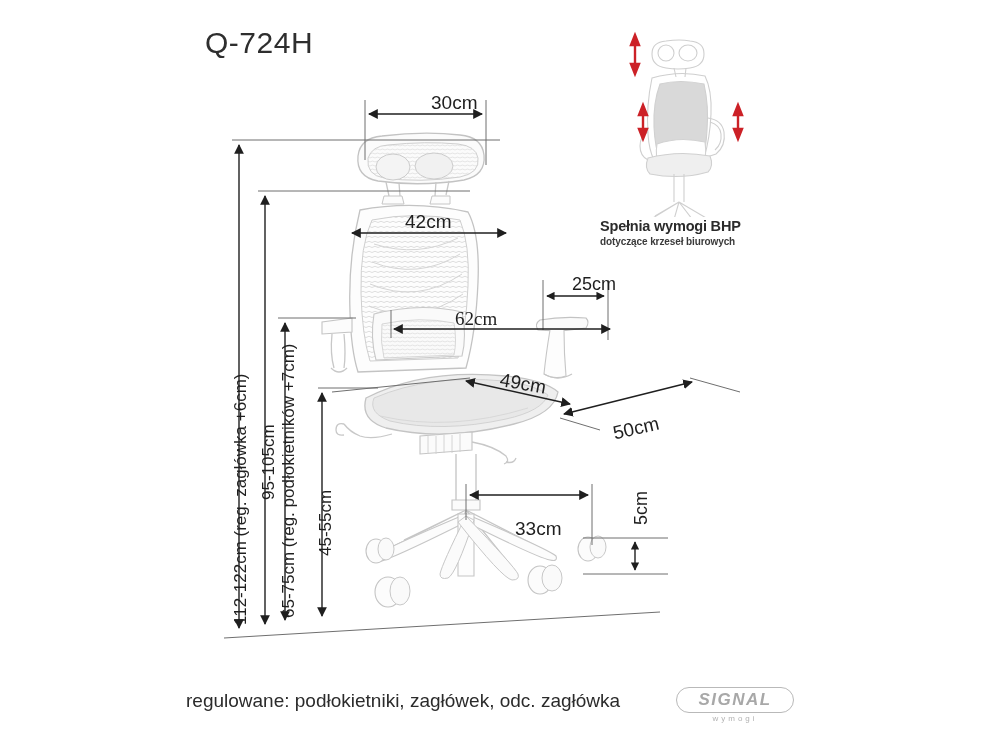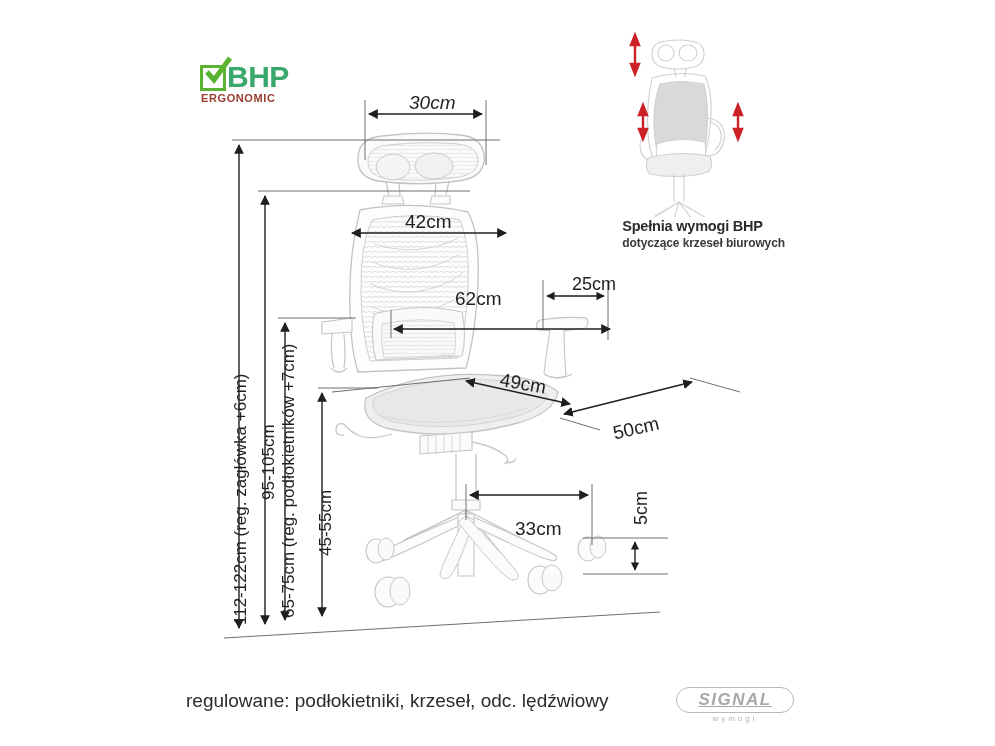--- a/index.html
+++ b/index.html
@@ -81,33 +81,32 @@
     left: 600px;
     top: 22px;
     width: 185px;
     height: 230px;
   }
   .badge-caption {
     position: absolute;
     left: 0;
     top: 196px;
     width: 185px;
-    text-align: center;
     font-size: 14.5px;
     font-weight: bold;
     color: #2b2b2b;
     letter-spacing: -0.2px;
   }
   .badge-subcaption {
     position: absolute;
     left: 0;
     top: 214px;
     width: 185px;
-    text-align: right;
-    font-size: 12px;
+    text-align: left;
+    font-size: 10px;
     font-weight: bold;
     color: #3a3a3a;
     letter-spacing: -0.1px;
   }
 
   
   .dim {
     position: absolute;
     font-size: 19px;
     color: #1f1f1f;
@@ -158,21 +157,20 @@
     position: absolute;
     left: 0;
     top: 3px;
     width: 118px;
     text-align: center;
     font-size: 17px;
     font-weight: bold;
     font-style: italic;
     letter-spacing: 1.5px;
     color: #a8a8a8;
-    text-decoration: underline;
   }
   .signal-sub {
     position: absolute;
     left: 0;
     top: 27px;
     width: 118px;
     text-align: center;
     font-size: 8px;
     letter-spacing: 3px;
     color: #b2b2b2;
@@ -185,29 +183,22 @@
     width: 995px;
     height: 746px;
     pointer-events: none;
   }
 </style>
 </head>
 <body>
 
 <div id="canvas">
 
-
-  <div class="bhp-logo">
-    <div class="bhp-check-box"></div>
-    <svg class="bhp-check-mark" viewBox="0 0 30 30">
-      <path d="M4 16 L11 24 L27 2" fill="none" stroke="#5ab431" stroke-width="5" stroke-linecap="butt" stroke-linejoin="miter"></path>
-    </svg>
-    <div class="bhp-text">BHP</div>
-    <div class="bhp-sub">ERGONOMIC</div>
-  </div>
+  <div class="title">Q-724H</div>
+
 
   <div class="badge">
     <svg width="185" height="195" viewBox="0 0 185 195">
       <g fill="none" stroke="#cfcfcf" stroke-width="1.1">
 
         <path d="M52 32 q0-12 14-13 q14-2 24 0 q14 1 14 13 q0 12 -14 14 q-12 2 -24 0 q-14 -2 -14 -14 z"></path>
         <ellipse cx="66" cy="31" rx="8" ry="8"></ellipse>
         <ellipse cx="88" cy="31" rx="9" ry="8"></ellipse>
         <path d="M74 46 l2 9 M86 46 l-1 9"></path>
 
@@ -388,45 +379,45 @@
     </g>
 
     <g stroke="#1f1f1f" stroke-width="1.4" fill="none">
       <line x1="239" y1="145" x2="239" y2="628" marker-start="url(#ah)" marker-end="url(#ah)"></line>
       <line x1="265" y1="196" x2="265" y2="624" marker-start="url(#ah)" marker-end="url(#ah)"></line>
       <line x1="285" y1="323" x2="285" y2="620" marker-start="url(#ah)" marker-end="url(#ah)"></line>
       <line x1="322" y1="393" x2="322" y2="616" marker-start="url(#ah)" marker-end="url(#ah)"></line>
     </g>
   </svg>
 
-  <div class="dim" style="left:409px; top:92px;font-style:italic;">30cm</div>
+  <div class="dim" style="left:431px; top:92px;">30cm</div>
 
   <div class="dim" style="left:405px; top:211px;">42cm</div>
 
-  <div class="dim" style="left:455px; top:288px;">62cm</div>
+  <div class="dim" style="left:455px; top:308px;font-family:Liberation Serif, serif;">62cm</div>
 
   <div class="dim small" style="left:549px; top:274px;margin-left:23px;">25cm</div>
 
   <div class="dim" style="left:502px; top:369px; transform: rotate(10deg); transform-origin: 0 0;">49cm</div>
 
   <div class="dim" style="left:611px; top:423px; transform: rotate(-13deg); transform-origin: 0 0;">50cm</div>
 
   <div class="dim" style="left:515px; top:486px;margin-top:32px;">33cm</div>
 
   <div class="vdim" style="left:631px; top:525px; font-size:18px;">5cm</div>
 
   <div class="vdim" style="left:231px; top:625px;">112-122cm (reg. zagłówka +6cm)</div>
 
   <div class="vdim" style="left:259px; top:500px;">95-105cm</div>
 
   <div class="vdim" style="left:279px; top:618px;">65-75cm (reg. podłokietników +7cm)</div>
 
   <div class="vdim" style="left:316px; top:556px;">45-55cm</div>
 
-  <div class="footer-caption">regulowane: podłokietniki, krzeseł, odc. lędźwiowy</div>
+  <div class="footer-caption">regulowane: podłokietniki, zagłówek, odc. zagłówka</div>
 
   <div class="signal-logo">
     <div class="signal-oval"></div>
     <div class="signal-word">SIGNAL</div>
     <div class="signal-sub">wymogi</div>
   </div>
 
 </div>
 
 </body></html>

